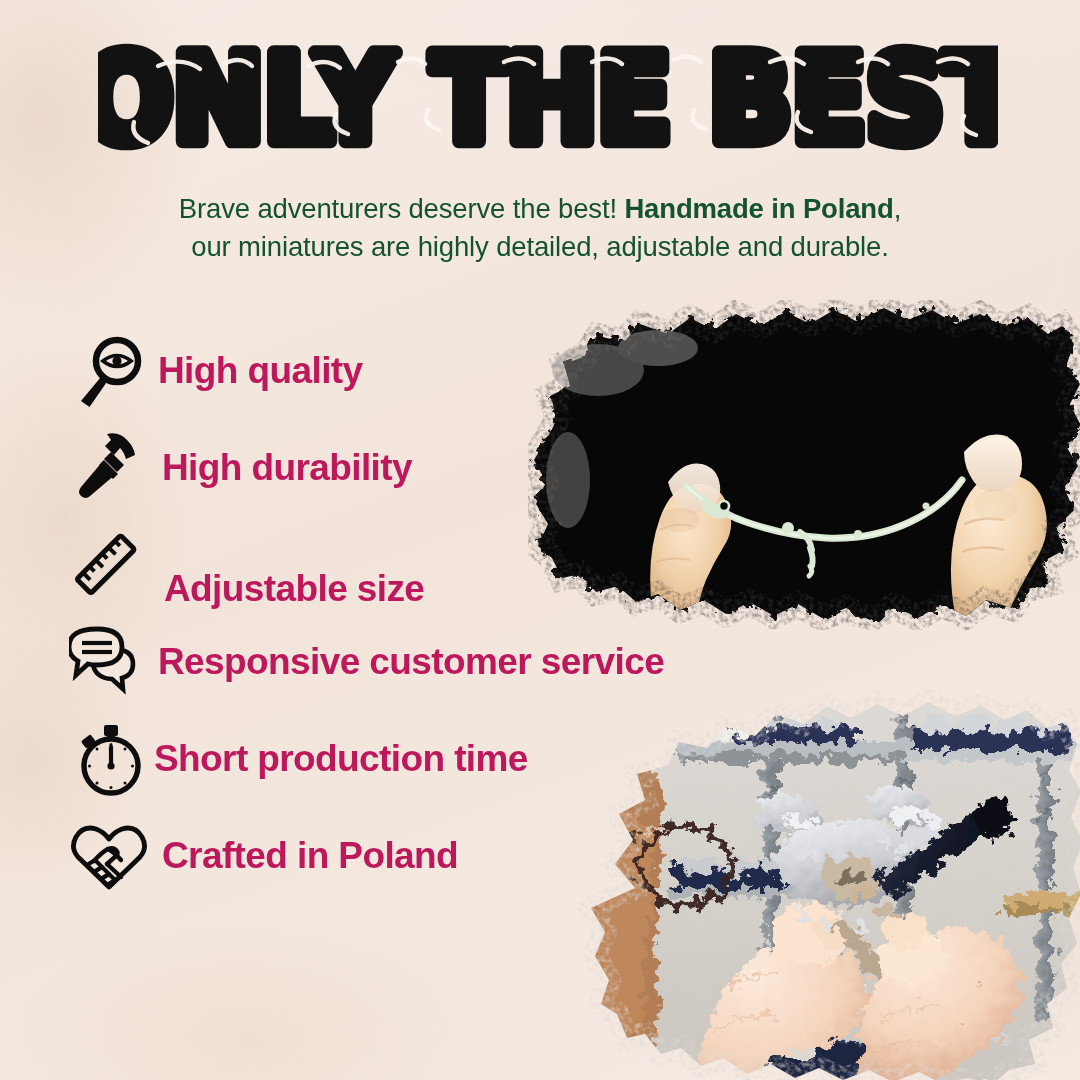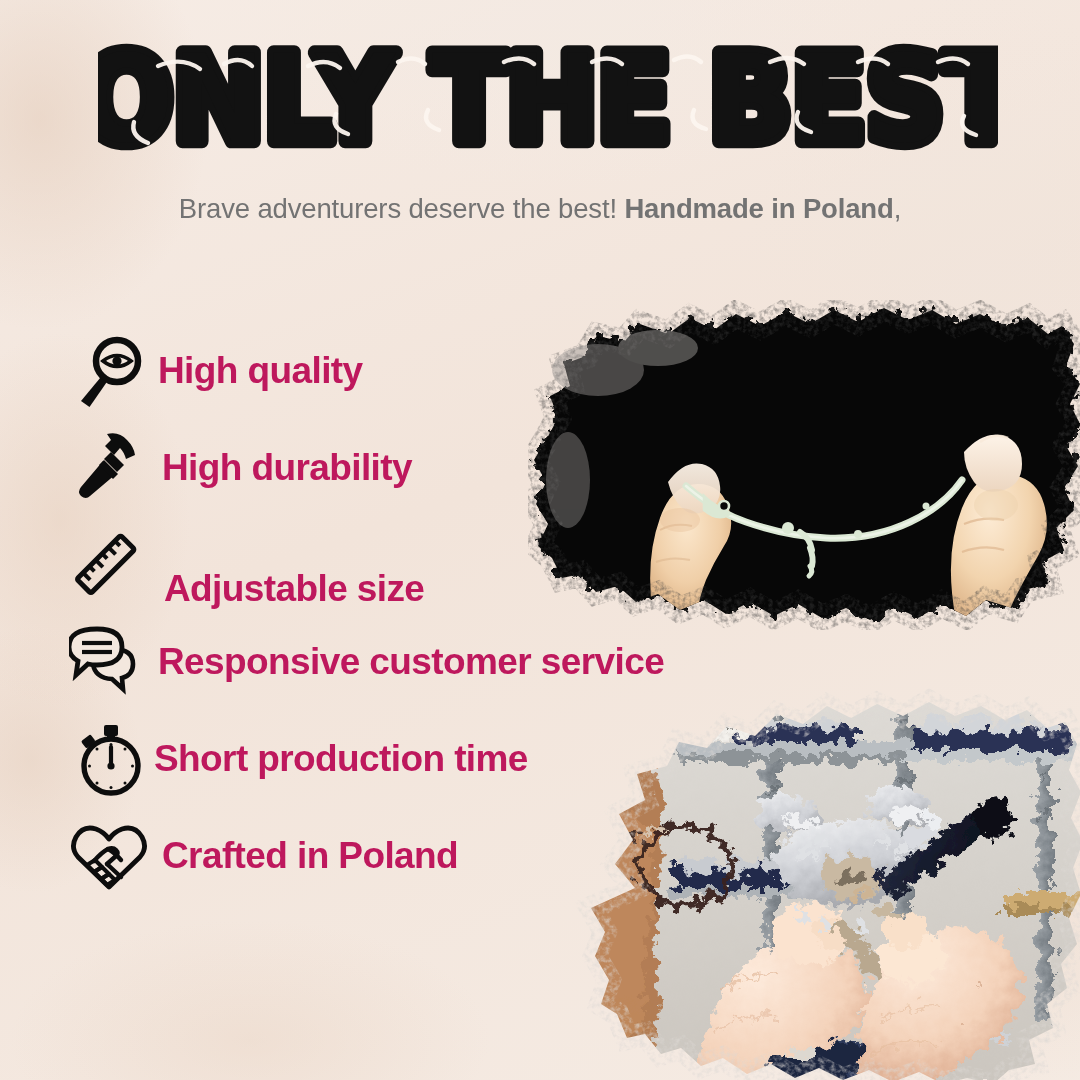--- a/index.html
+++ b/index.html
@@ -56,21 +56,21 @@
   .headline-svg { display: block; margin: 0 auto; }
 
   
   .subtitle {
     position: absolute;
     left: 0;
     top: 190px;
     width: 1080px;
     text-align: center;
     z-index: 6;
-    color: #737373;
+    color: #14532d;
     font-size: 27.5px;
     line-height: 38px;
     letter-spacing: -0.15px;
   }
   .subtitle b { font-weight: 700; }
 
   
   .features {
     position: absolute;
     left: 62px;
@@ -169,20 +169,21 @@
         <path d="M700 76 q-6 14 13 20"></path>
         <path d="M760 26 q18 -8 30 2"></path>
         <path d="M840 26 q18 -8 30 2"></path>
         <path d="M866 80 q-7 13 12 19"></path>
       </g>
     </svg>
   </div>
 
   <div class="subtitle">
     <div><span>Brave adventurers deserve the best! </span><b>Handmade in Poland</b><span>,</span></div>
+    <div>our miniatures are highly detailed, adjustable and durable.</div>
   </div>
 
   <div class="features">
 
     <div class="feature-row row-0">
       <span class="feature-icon">
         <svg width="76" height="76" viewBox="0 0 76 76">
           <circle cx="44" cy="26" r="21" fill="none" stroke="#0d0d0d" stroke-width="6.5"></circle>
           <path d="M27.5 42.5 L8 66 L16.5 72 L33.5 47.5 Z" fill="#0d0d0d"></path>
           <path d="M30 26 q14 -11 28 0 q-14 11 -28 0 Z" fill="none" stroke="#0d0d0d" stroke-width="3.6"></path>

